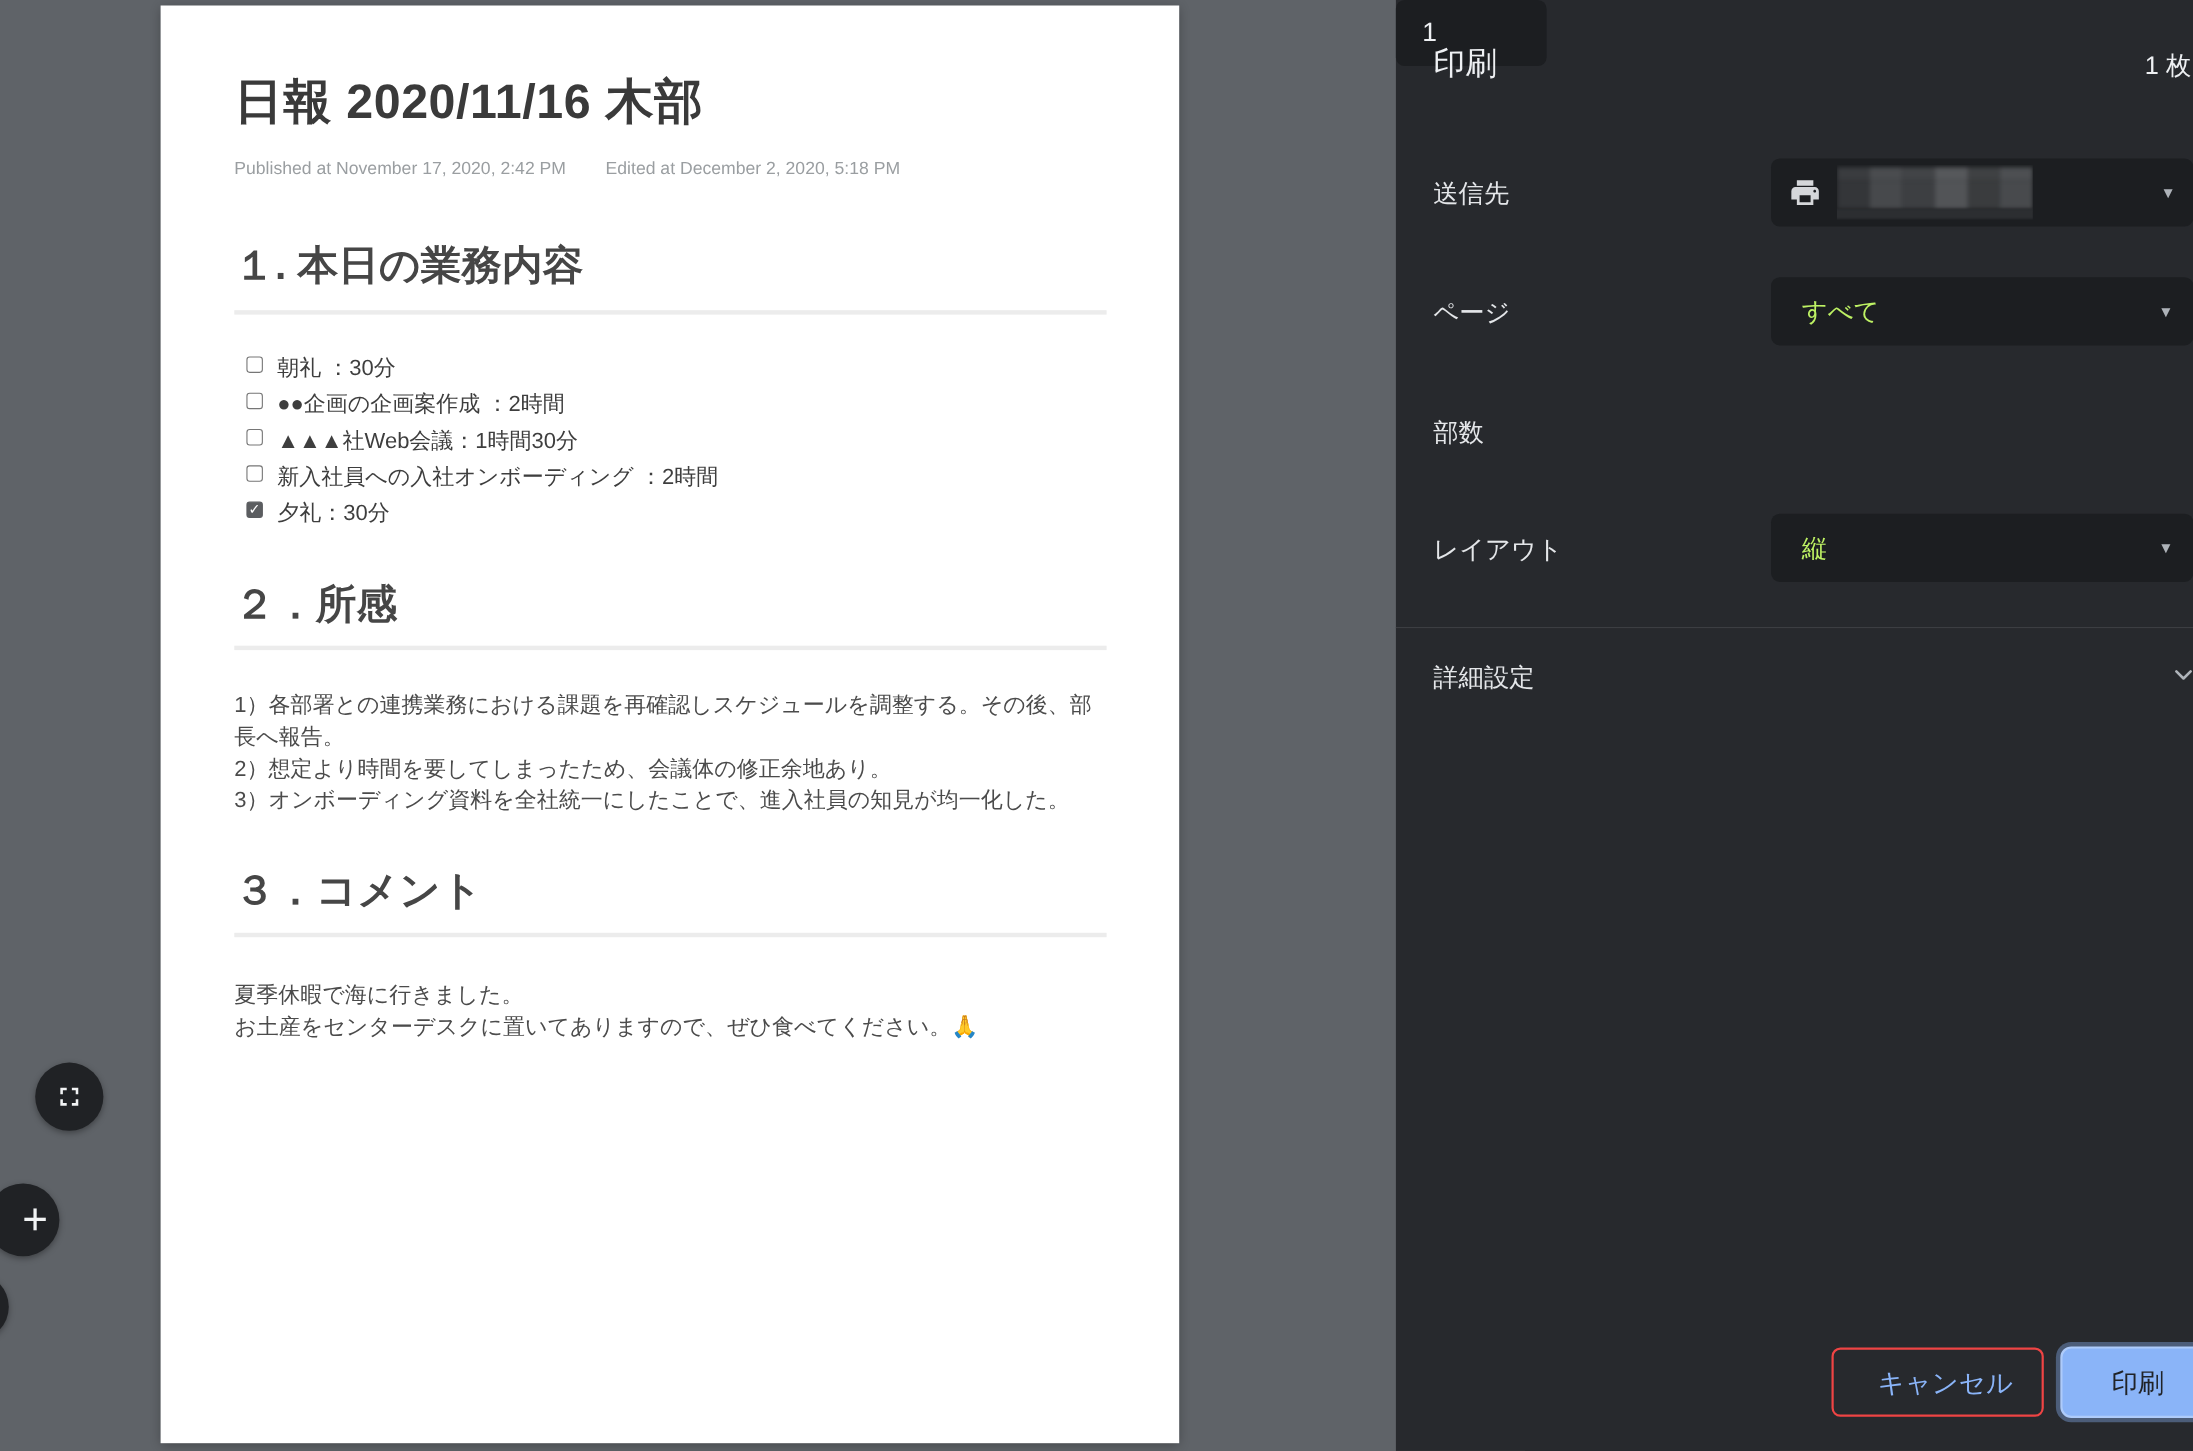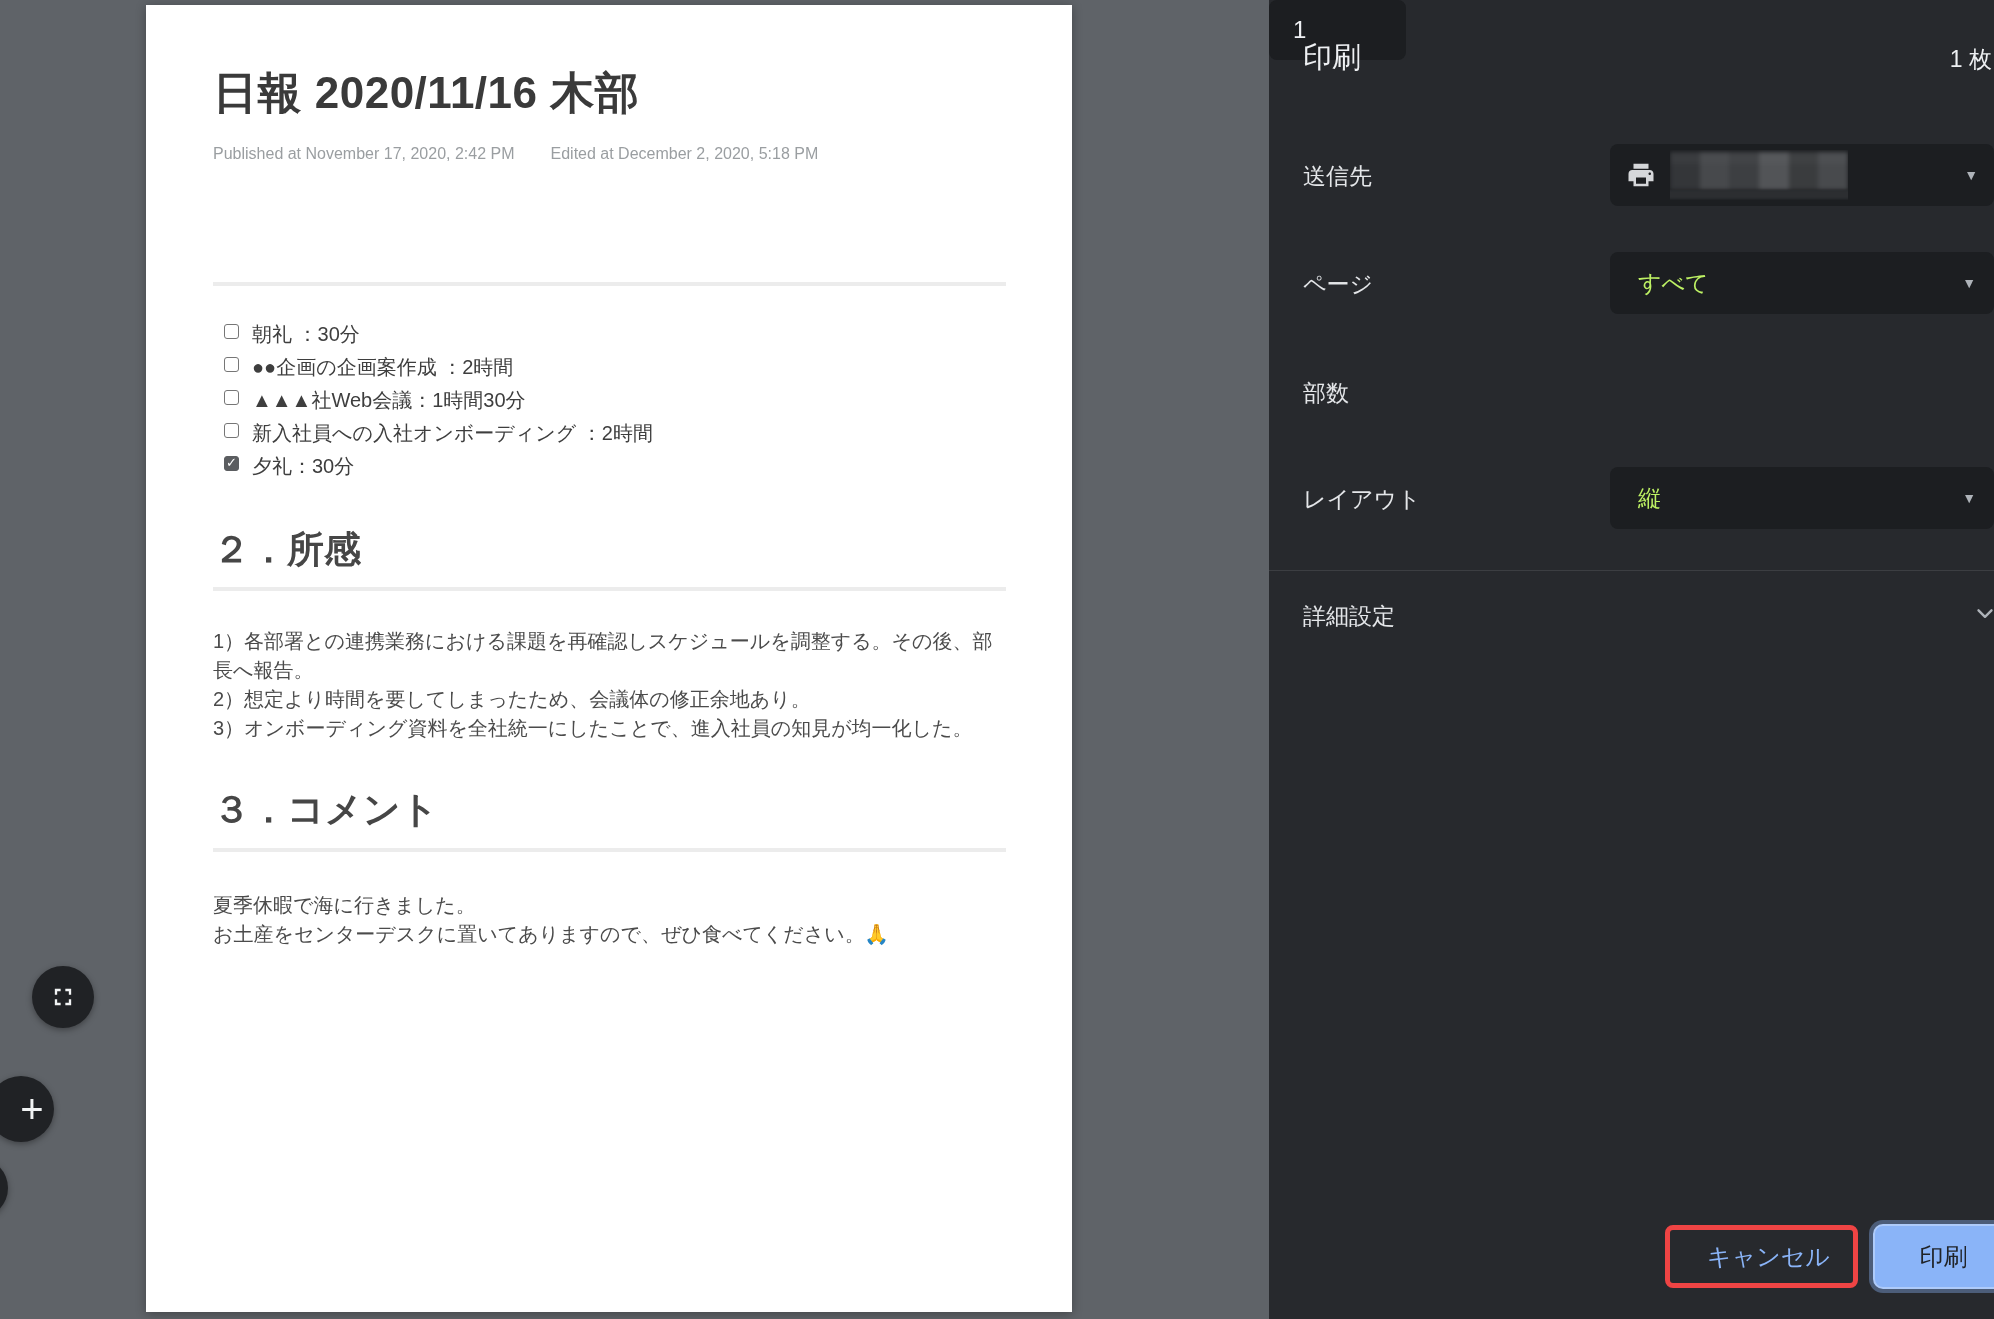--- a/index.html
+++ b/index.html
@@ -69,39 +69,40 @@
   .mosaic i:nth-child(7){background:#343639;} .mosaic i:nth-child(8){background:#47494c;}
   .mosaic i:nth-child(9){background:#3d3f42;} .mosaic i:nth-child(10){background:#525457;}
   .mosaic i:nth-child(11){background:#3a3c3e;} .mosaic i:nth-child(12){background:#484a4d;}
   .mosaic-strip{position:absolute;left:-4px;top:40px;width:186px;height:9px;background:#2c2e31;filter:blur(1px);}
 
   .divider{position:absolute;left:0;top:570px;width:773px;height:1px;background:#3c3e42;}
   .more-label{position:absolute;left:34px;top:601px;font-size:23px;color:#e4e6e9;cursor:pointer;}
   .chevron{position:absolute;right:44px;top:600px;cursor:pointer;}
 
   .btn-cancel{position:absolute;left:396px;top:1225px;width:193px;height:63px;border-radius:8px;
-              border:5px solid #ef4444;background:transparent;color:#8ab4f8;font-size:24px;
+              border:2px solid #ef4444;background:transparent;color:#8ab4f8;font-size:24px;
               font-family:"Liberation Sans","DejaVu Sans",sans-serif;cursor:pointer;padding-left:20px;}
   .btn-print{position:absolute;left:604px;top:1224px;width:141px;height:65px;border-radius:10px;
              border:2px solid #aecbfa;background:#8ab4f8;color:#202327;font-size:24px;
              box-shadow:0 0 0 4px rgba(138,180,248,.38);
              font-family:"Liberation Sans","DejaVu Sans",sans-serif;cursor:pointer;}
 </style>
 </head>
 <body>
 
 <div class="stage">
 
   <div class="doc-page">
     <div class="doc-inner">
       <div class="doc-title">日報 2020/11/16 木部</div>
       <div class="doc-meta">
         <span>Published at November 17, 2020, 2:42 PM</span><span>Edited at December 2, 2020, 5:18 PM</span>
       </div>
 
+      <div class="sec-h h1">１. 本日の業務内容</div>
       <div class="sec-rule rule1"></div>
 
       <div class="checklist">
         <div class="check-row">
           <span class="checkbox"></span>
           <span>朝礼 ：30分</span>
         </div>
         <div class="check-row">
           <span class="checkbox"></span>
           <span>●●企画の企画案作成 ：2時間</span>

